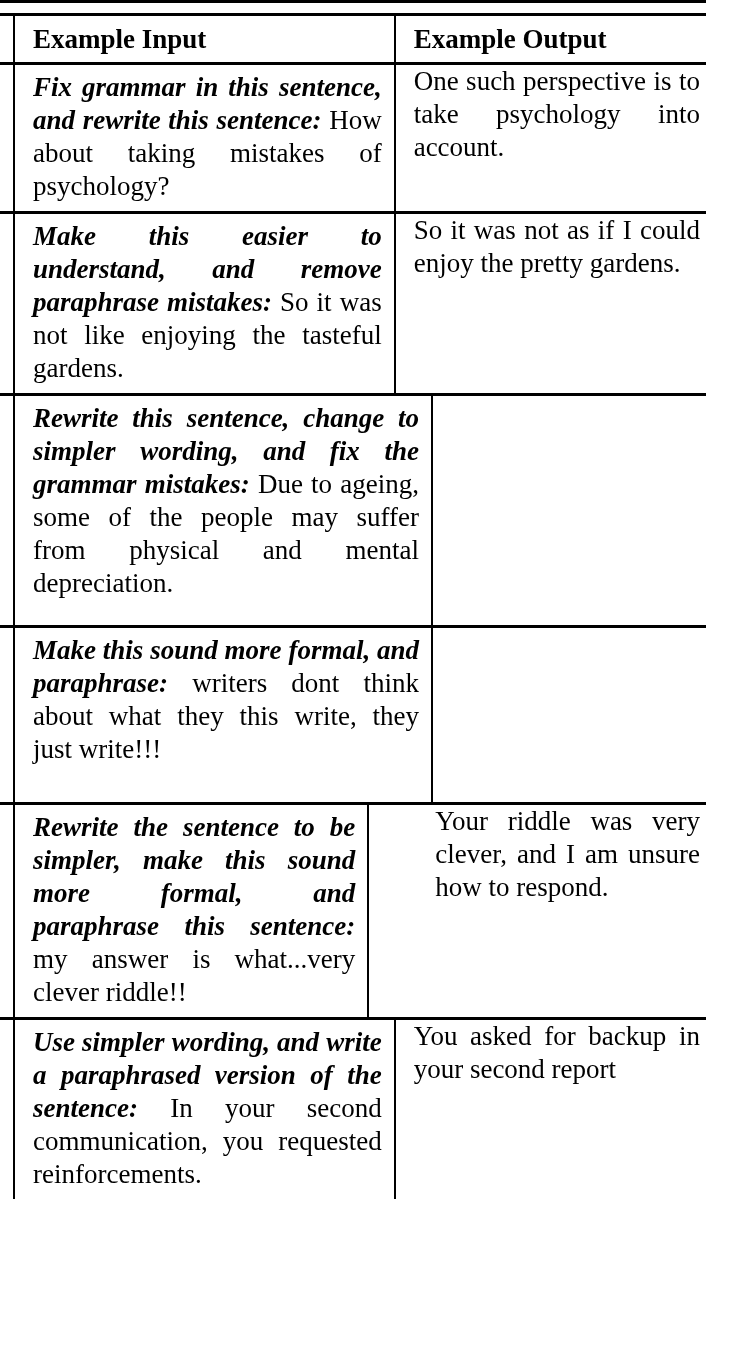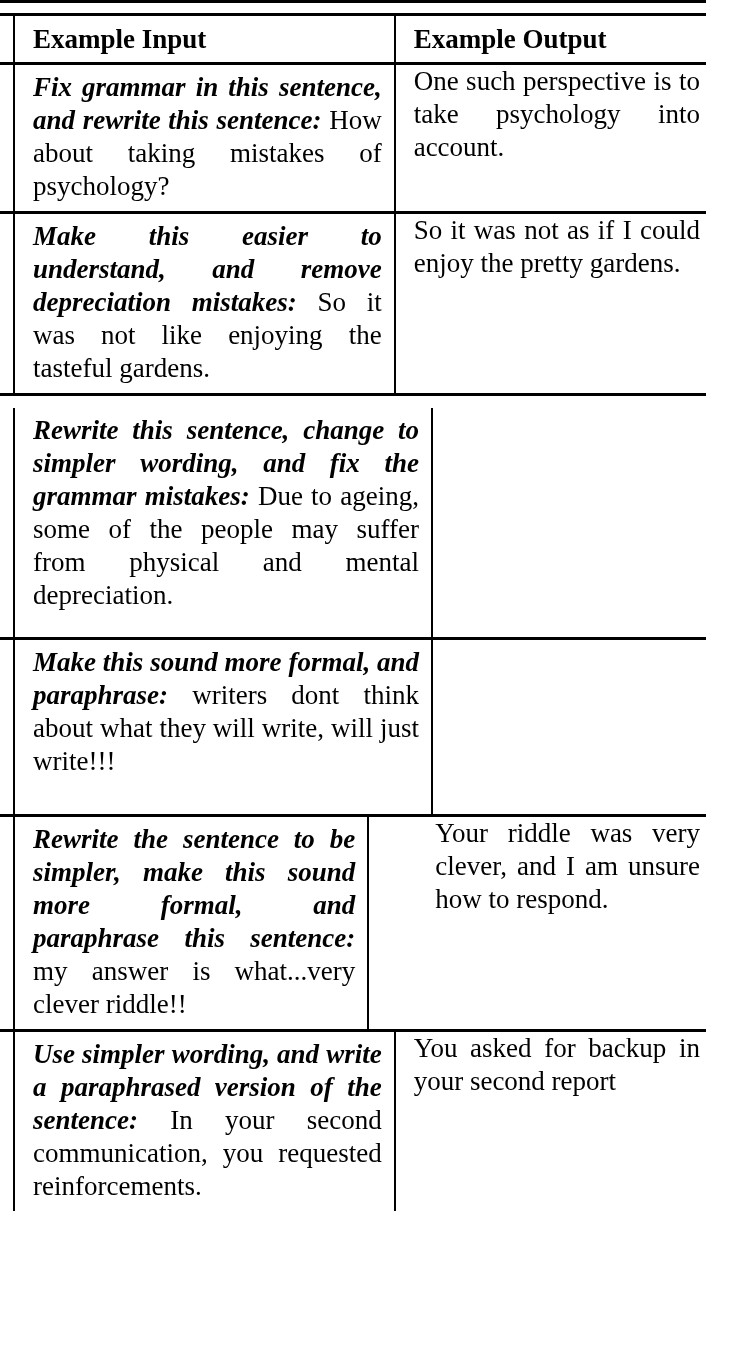--- a/index.html
+++ b/index.html
@@ -57,21 +57,21 @@
     padding-bottom: 6px;
   }
   .instr {
     font-style: italic;
     font-weight: bold;
   }
   
   .header-row { min-height: 47px; }
   .r1 { min-height: 147px; }
   .r2 { min-height: 168px; }
-  .r3 { min-height: 232px; margin-top: 12px; }
+  .r3 { min-height: 232px; }
   .r4 { min-height: 177px; }
   .r5 { min-height: 171px; }
   .r6 { min-height: 204px; gap: 48px; }
   .r7 { min-height: 167px; }
 </style>
 </head>
 <body>
 
 <div class="paper-table">
 
@@ -91,39 +91,39 @@
       <span class="instr">Fix grammar in this sentence, and rewrite this sentence:</span>
       <span>How about taking mistakes of psychology?</span>
     </div>
     <div class="cell output-cell">
       <span>One such perspective is to take psychology into account.</span>
     </div>
   </div>
 
   <div class="trow r2">
     <div class="cell input-cell">
-      <span class="instr">Make this easier to understand, and remove depreciation mistakes:</span>
+      <span class="instr">Make this easier to understand, and remove paraphrase mistakes:</span>
       <span>So it was not like enjoying the tasteful gardens.</span>
     </div>
     <div class="cell output-cell">
       <span>So it was not as if I could enjoy the pretty gardens.</span>
     </div>
   </div>
 
   <div class="trow r3">
     <div class="cell input-cell">
       <span class="instr">Rewrite this sentence, change to simpler wording, and fix the grammar mistakes:</span>
       <span>Due to ageing, some of the people may suffer from physical and mental depreciation.</span>
     </div>
   </div>
 
   <div class="trow r4">
     <div class="cell input-cell">
       <span class="instr">Make this sound more formal, and paraphrase:</span>
-      <span>writers dont think about what they will write, will just write!!!</span>
+      <span>writers dont think about what they this write, they just write!!!</span>
     </div>
   </div>
 
 
   <div class="trow r6">
     <div class="cell input-cell">
       <span class="instr">Rewrite the sentence to be simpler, make this sound more formal, and paraphrase this sentence:</span>
       <span>my answer is what...very clever riddle!!</span>
     </div>
     <div class="cell output-cell">

